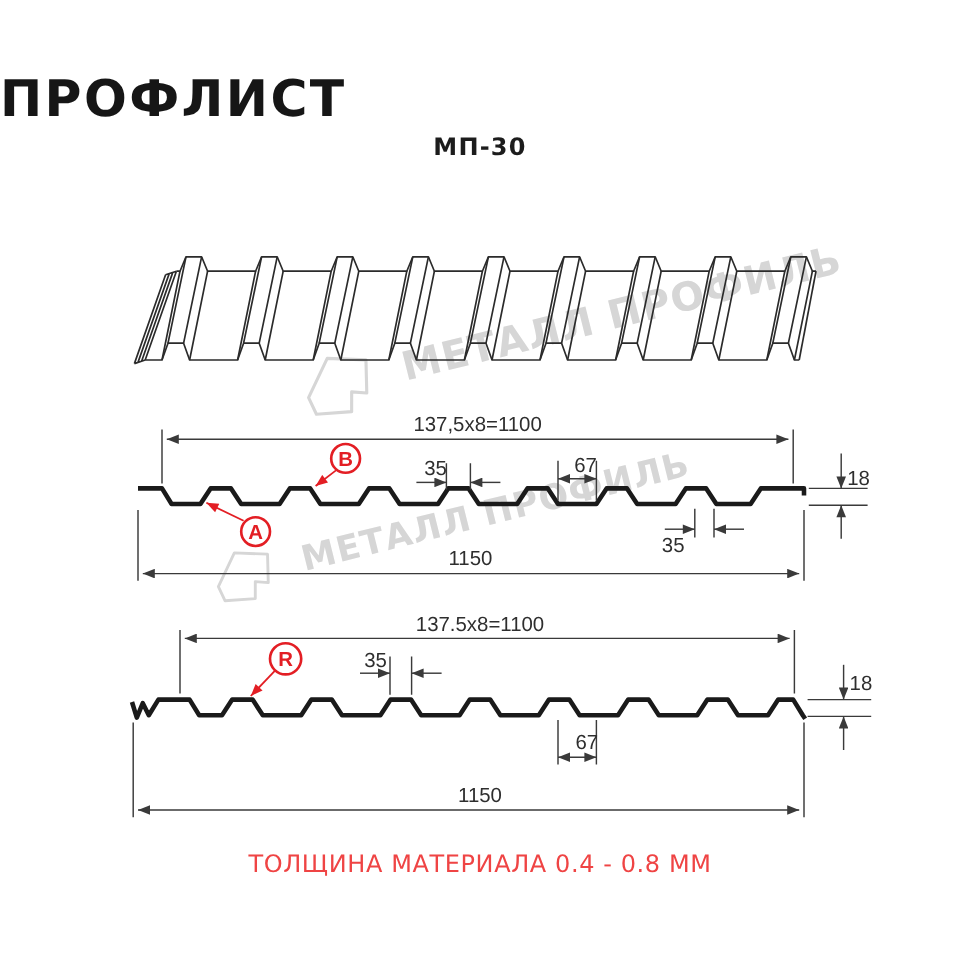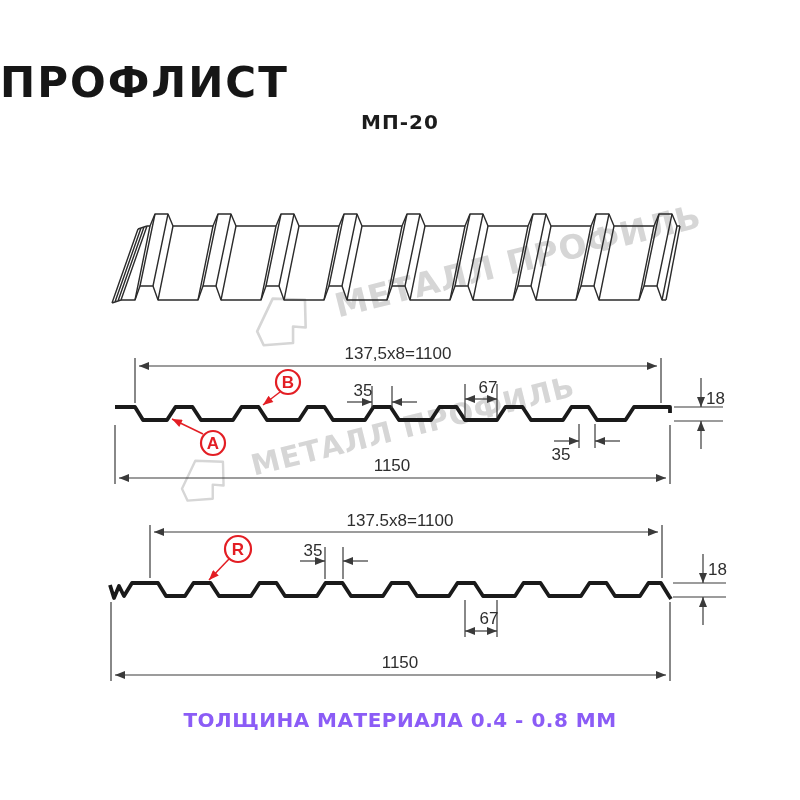--- a/index.html
+++ b/index.html
@@ -6,35 +6,35 @@
   body{width:800px;height:800px;position:relative;overflow:hidden;
        font-family:"Liberation Sans", sans-serif;}
   .page-title{position:absolute;top:58px;left:0;width:800px;text-align:left;
        font-family:"DejaVu Sans", sans-serif;
        font-size:42px;font-weight:800;letter-spacing:2px;color:#161616;z-index:3;}
   .page-subtitle{position:absolute;top:110px;left:0;width:800px;text-align:center;
        font-family:"DejaVu Sans", sans-serif;
        font-size:20px;font-weight:600;letter-spacing:1px;color:#1c1c1c;z-index:3;}
   .footer-note{position:absolute;top:708px;left:0;width:800px;text-align:center;
        font-family:"DejaVu Sans", sans-serif;
-       font-size:20px;font-weight:700;letter-spacing:.5px;color:#8b5cf6;z-index:3;}
+       font-size:20px;font-weight:400;letter-spacing:.5px;color:#ef4444;z-index:3;}
   .watermark{position:absolute;display:flex;align-items:center;gap:16px;
        color:#d6d6d6;font-family:"DejaVu Sans", sans-serif;font-weight:700;
        white-space:nowrap;transform-origin:left center;z-index:1;letter-spacing:1px;}
   .wm-1{left:246px;top:300px;font-size:33px;transform:rotate(-14deg);}
   .wm-2{left:172px;top:462px;font-size:29px;transform:rotate(-14deg);}
   svg.main{position:absolute;left:0;top:0;z-index:2;}
   text.dim{font-family:"Liberation Sans", sans-serif;font-size:17px;fill:#2e2e2e;}
   text.mark{font-family:"Liberation Sans", sans-serif;font-size:17px;font-weight:700;fill:#e31e24;}
 </style>
 </head>
 <body>
 
 <div class="page-title">ПРОФЛИСТ</div>
-<div class="page-subtitle">МП-20</div>
+<div class="page-subtitle">МП-30</div>
 
 <div class="watermark wm-1">
   <svg width="76" height="56" viewBox="0 0 76 56">
     <path d="M10,34 L33,6 L64,15 L58,42 L46,38 L42,54 L13,49 Z" fill="none" stroke="#d6d6d6" stroke-width="2.6" stroke-linejoin="round"></path>
   </svg>
   <span>МЕТАЛЛ ПРОФИЛЬ</span>
 </div>
 <div class="watermark wm-2">
   <svg width="66" height="48" viewBox="0 0 76 56">
     <path d="M10,34 L33,6 L64,15 L58,42 L46,38 L42,54 L13,49 Z" fill="none" stroke="#d6d6d6" stroke-width="2.8" stroke-linejoin="round"></path>

